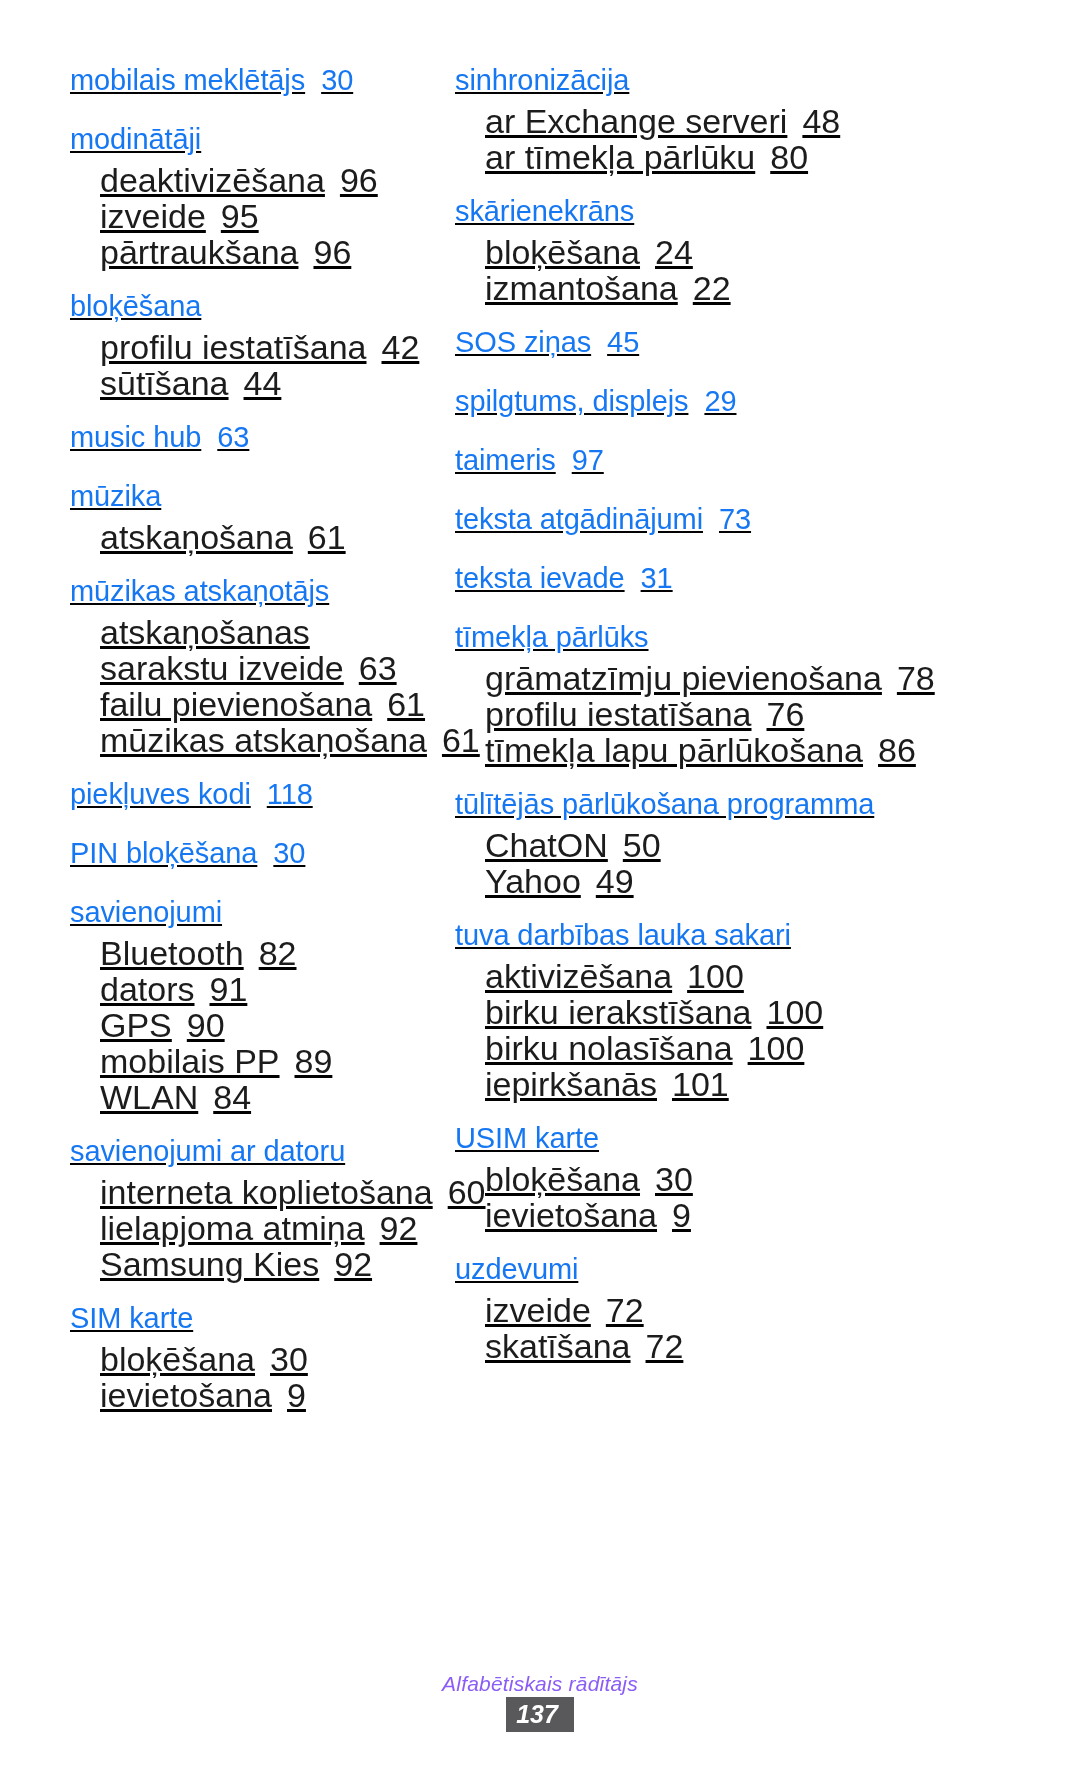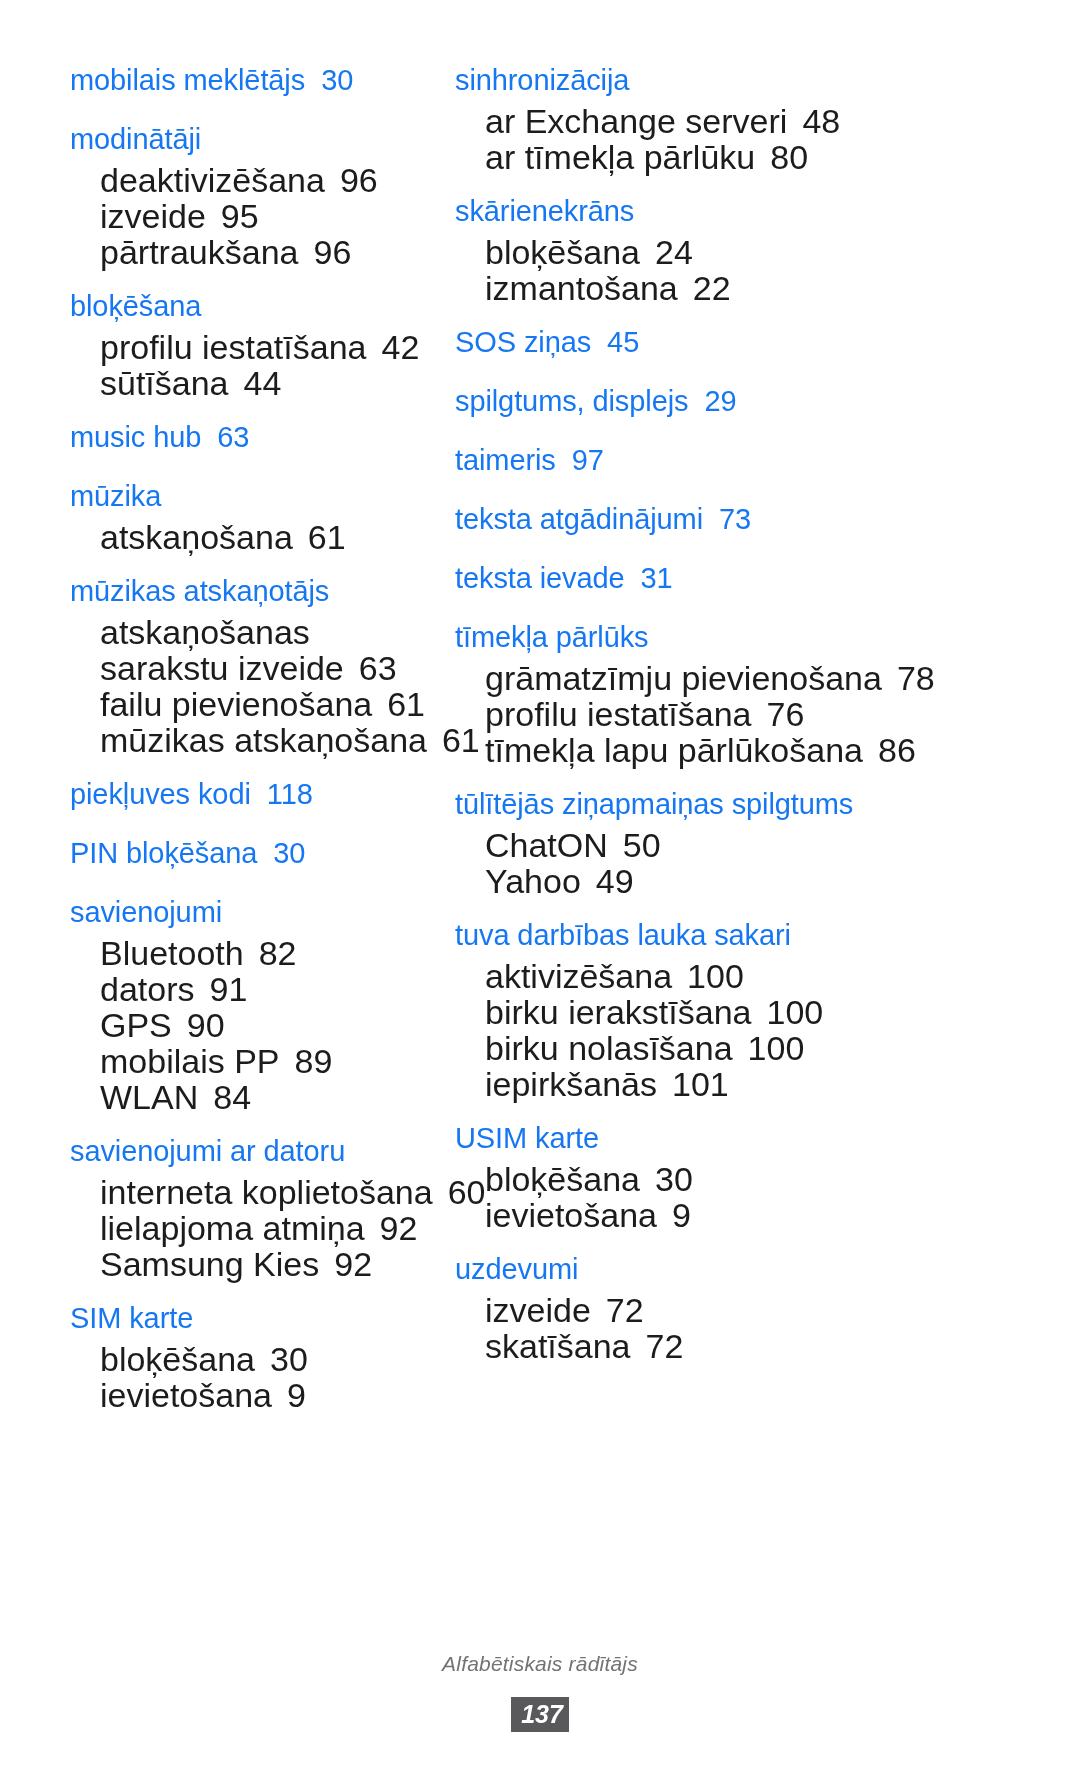--- a/index.html
+++ b/index.html
@@ -27,20 +27,21 @@
     left: 0;
     top: 58px;
     width: 1080px;
     display: flex;
     flex-direction: row;
     align-items: flex-start;
   }
 
   .index-column {
     box-sizing: border-box;
+    text-decoration: underline;
   }
   .index-column.left {
     width: 430px;
     padding-left: 70px;
   }
   .index-column.right {
     width: 650px;
     padding-left: 25px;
   }
 
@@ -90,37 +91,37 @@
 
   
   .footer {
     position: absolute;
     left: 0;
     right: 0;
     bottom: 39px;
     text-align: center;
   }
   .footer-label {
-    color: #737373;
+    color: #8b5cf6;
     font-family: "Liberation Sans", sans-serif;
     font-style: italic;
     font-size: 21px;
     line-height: 26px;
     letter-spacing: 0.2px;
   }
   .footer-pagenum {
     display: inline-block;
-    margin-top: 20px;
+    margin-top: 0;
     background: #59595b;
     color: #ffffff;
     font-style: italic;
     font-weight: 700;
     font-size: 25px;
     line-height: 30px;
-    padding: 2px 6px 3px 10px;
+    padding: 2px 16px 3px 10px;
   }
 </style>
 </head>
 <body>
 
 <div class="page">
 
   <div class="index-columns">
     <div class="index-column left">
         <div class="entry-group">
@@ -222,21 +223,21 @@
         </div>
         <div class="entry-group">
           <div class="entry-head"><span>tīmekļa pārlūks</span></div>
           <ul class="sub-list">
             <li class="sub-item wrap"><span>grāmatzīmju pievienošana</span><span class="pg">78</span></li>
             <li class="sub-item"><span>profilu iestatīšana</span><span class="pg">76</span></li>
             <li class="sub-item wrap"><span>tīmekļa lapu pārlūkošana</span><span class="pg">86</span></li>
           </ul>
         </div>
         <div class="entry-group">
-          <div class="entry-head wrap"><span>tūlītējās ziņapmaiņas spilgtums</span></div>
+          <div class="entry-head wrap"><span>tūlītējās pārlūkošana programma</span></div>
           <ul class="sub-list">
             <li class="sub-item"><span>ChatON</span><span class="pg">50</span></li>
             <li class="sub-item"><span>Yahoo</span><span class="pg">49</span></li>
           </ul>
         </div>
         <div class="entry-group">
           <div class="entry-head"><span>tuva darbības lauka sakari</span></div>
           <ul class="sub-list">
             <li class="sub-item"><span>aktivizēšana</span><span class="pg">100</span></li>
             <li class="sub-item"><span>birku ierakstīšana</span><span class="pg">100</span></li>

